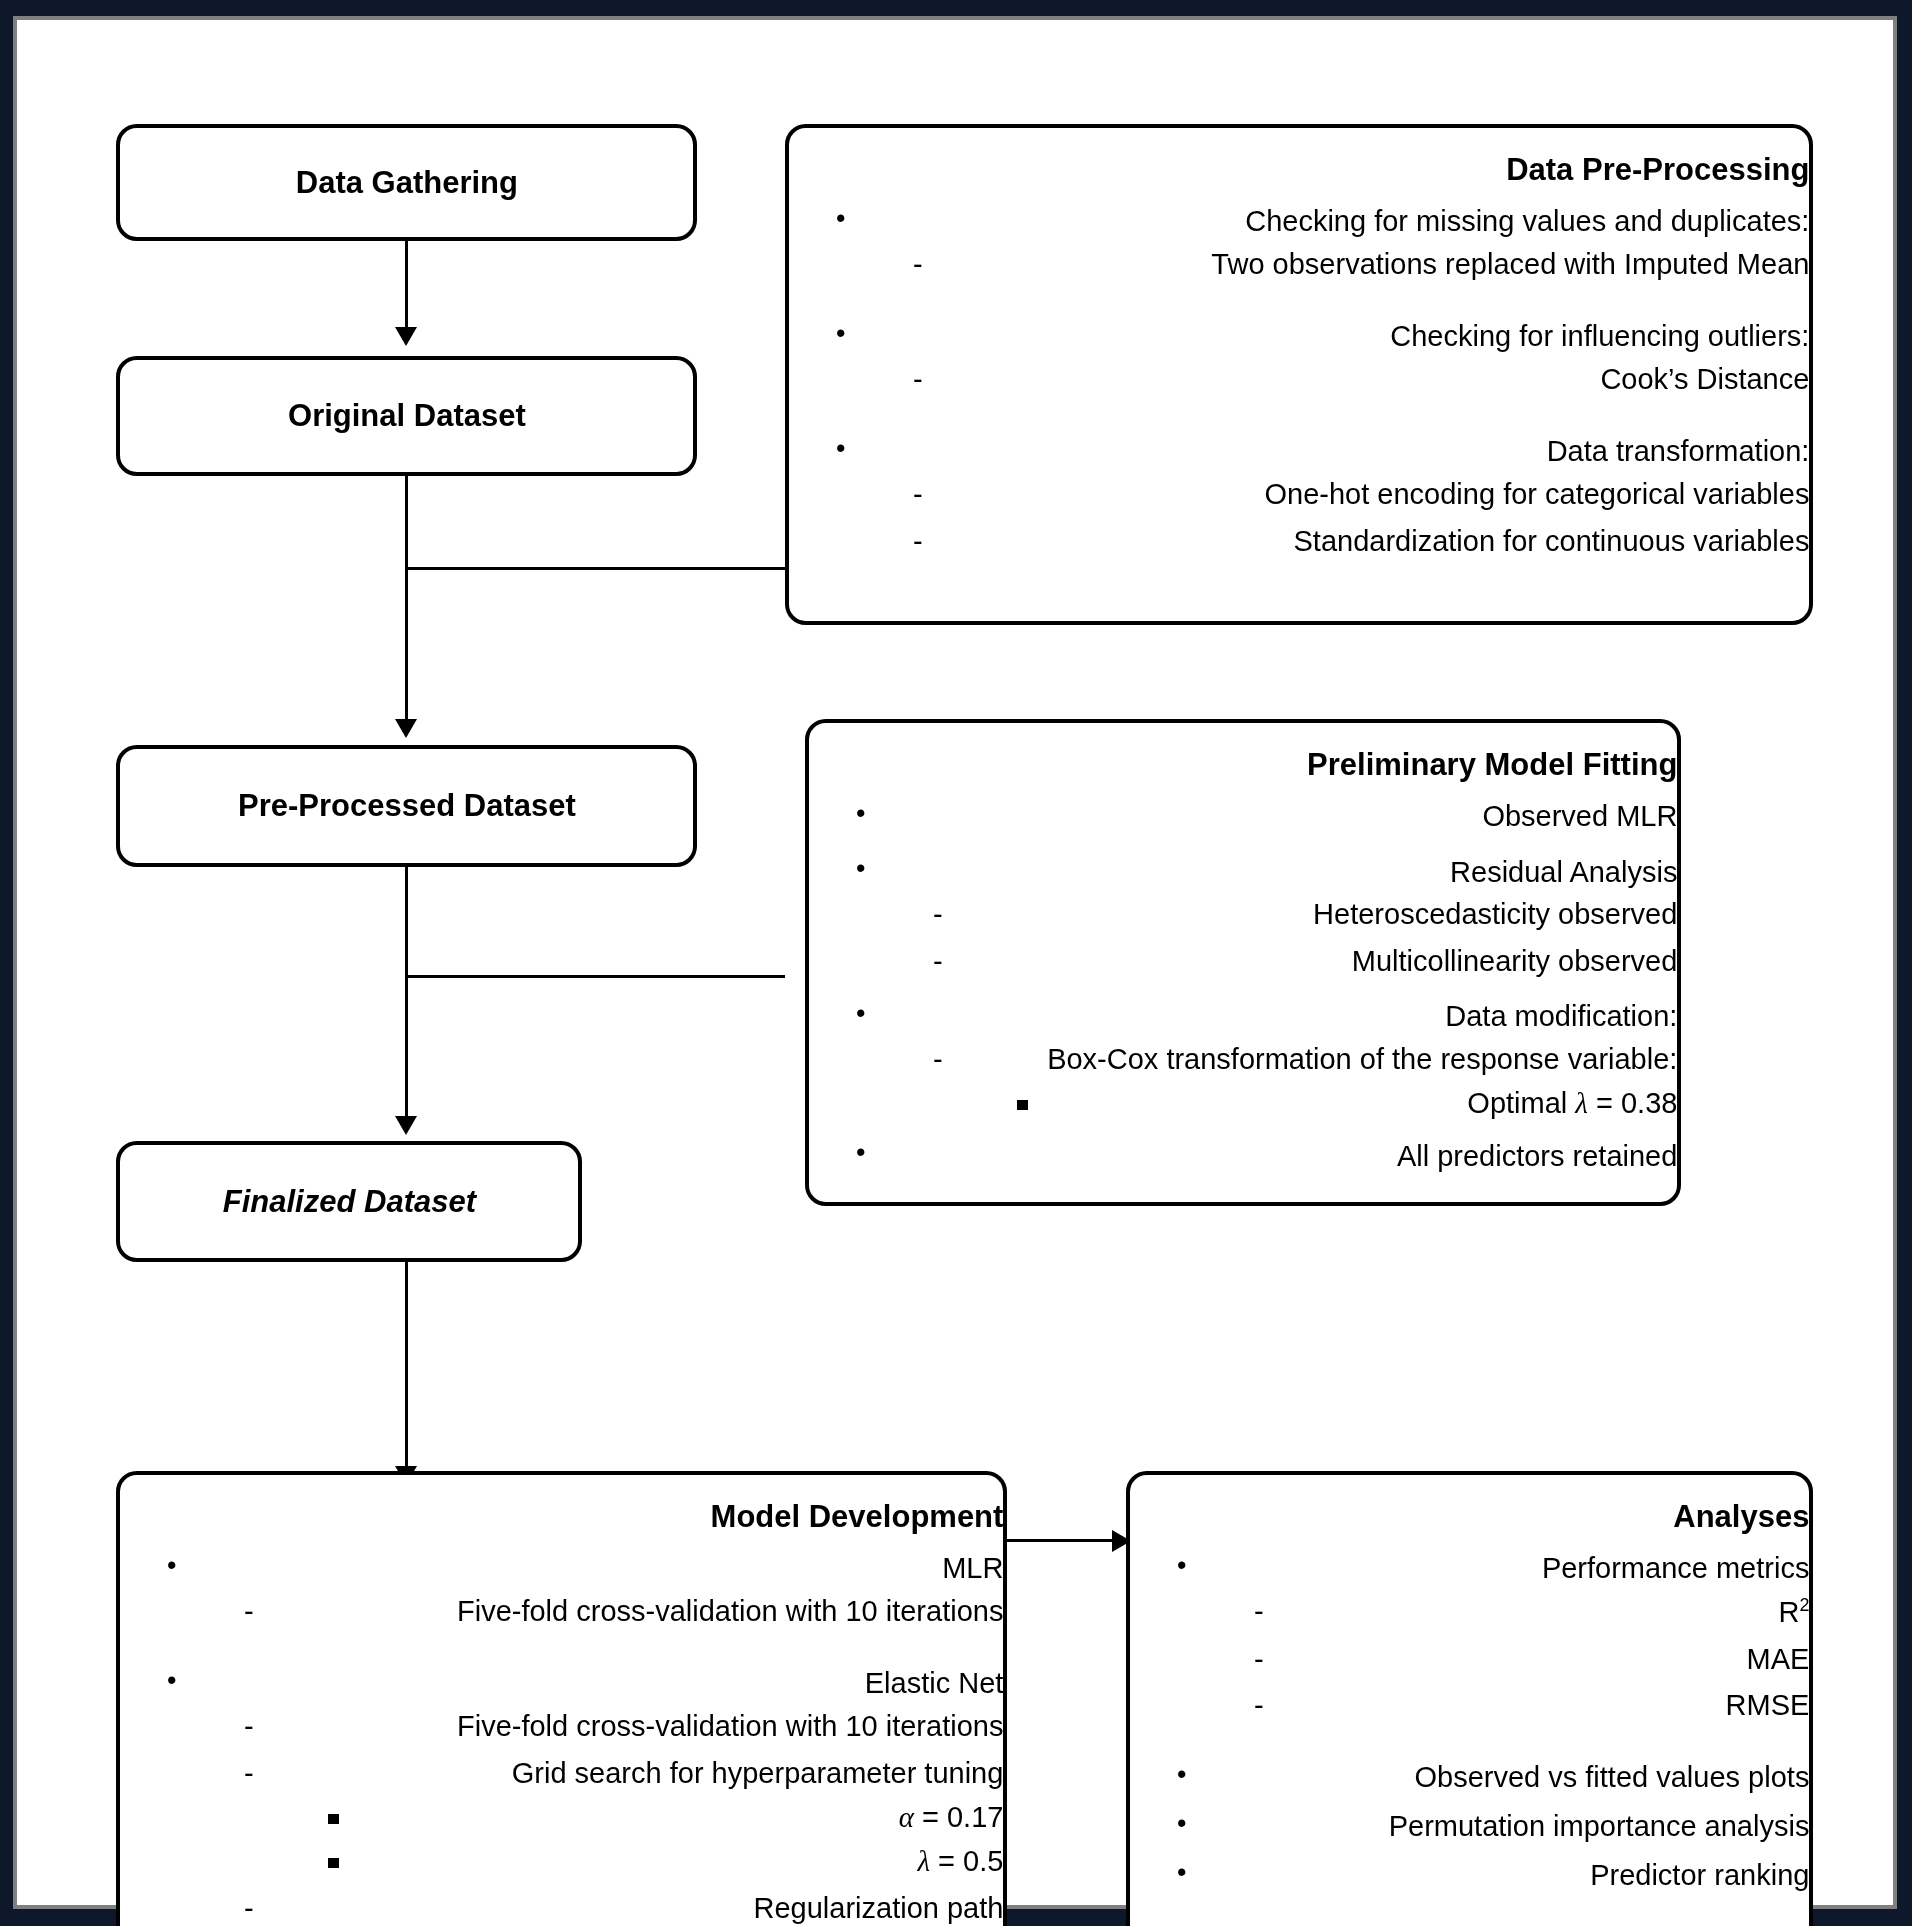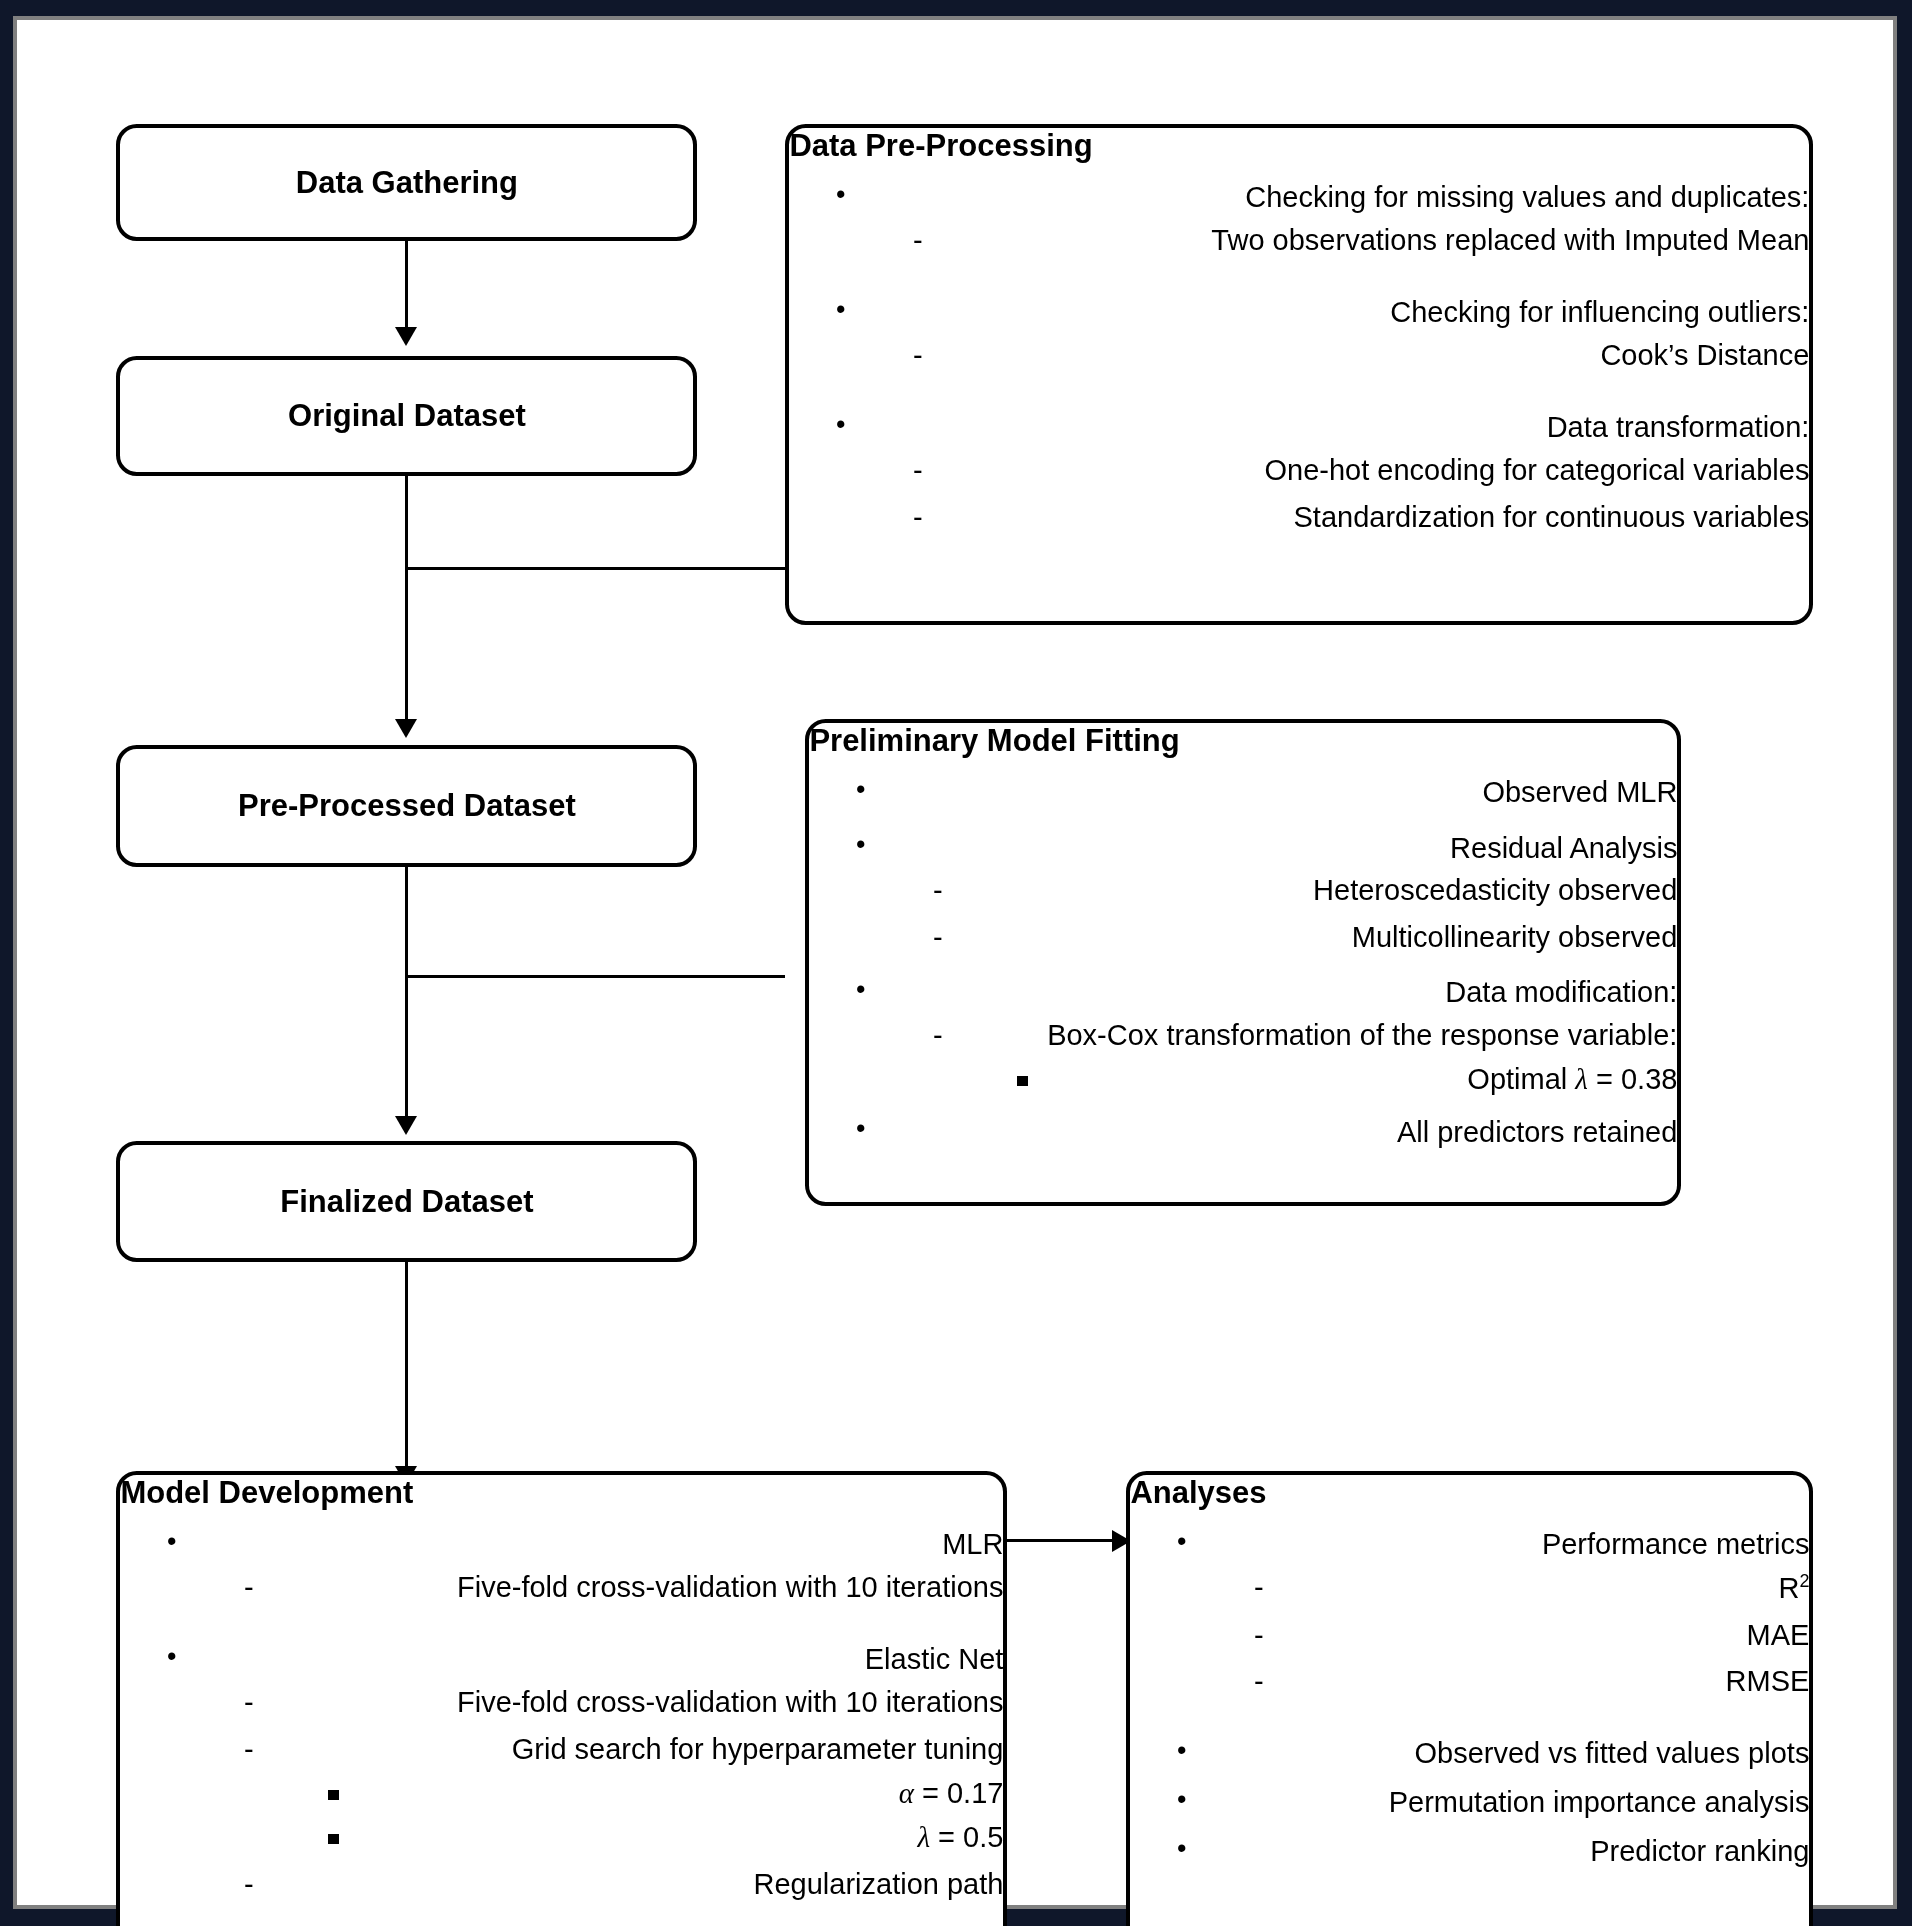--- a/index.html
+++ b/index.html
@@ -47,21 +47,22 @@
     align-items: center;
     justify-content: center;
   }
   .label-box .node-title {
     font-size: 31px;
   }
   
   .panel-title {
     font-size: 31px;
     font-weight: bold;
-    text-align: left;
+    text-align: right;
+    margin-top: 24px;
     margin-bottom: 18px;
   }
   ul.lvl1 {
     list-style: none;
     margin: 0;
     padding: 0 0 0 43px;
     text-align: right;
   }
   ul.lvl1 > li.b1 {
     position: relative;
@@ -180,21 +181,21 @@
     </div>
 
     <div class="node label-box" style="left:99px; top:336px; width:581px; height:120px;">
       <div class="node-title">Original Dataset</div>
     </div>
 
     <div class="node label-box" style="left:99px; top:725px; width:581px; height:122px;">
       <div class="node-title">Pre-Processed Dataset</div>
     </div>
 
-    <div class="node label-box" style="left:99px; top:1121px; width:581px; height:121px;">
+    <div class="node label-box" style="left:99px; top:1121px; width:466px; height:121px;font-style:italic;">
       <div class="node-title">Finalized Dataset</div>
     </div>
 
     <div class="node" style="left:768px; top:104px; width:1028px; height:501px;">
       <div class="panel-title">Data  Pre-Processing</div>
       <ul class="lvl1">
         <li class="b1">
           <span class="btext">Checking for missing values and duplicates:</span>
           <ul class="lvl2">
             <li class="b2">

